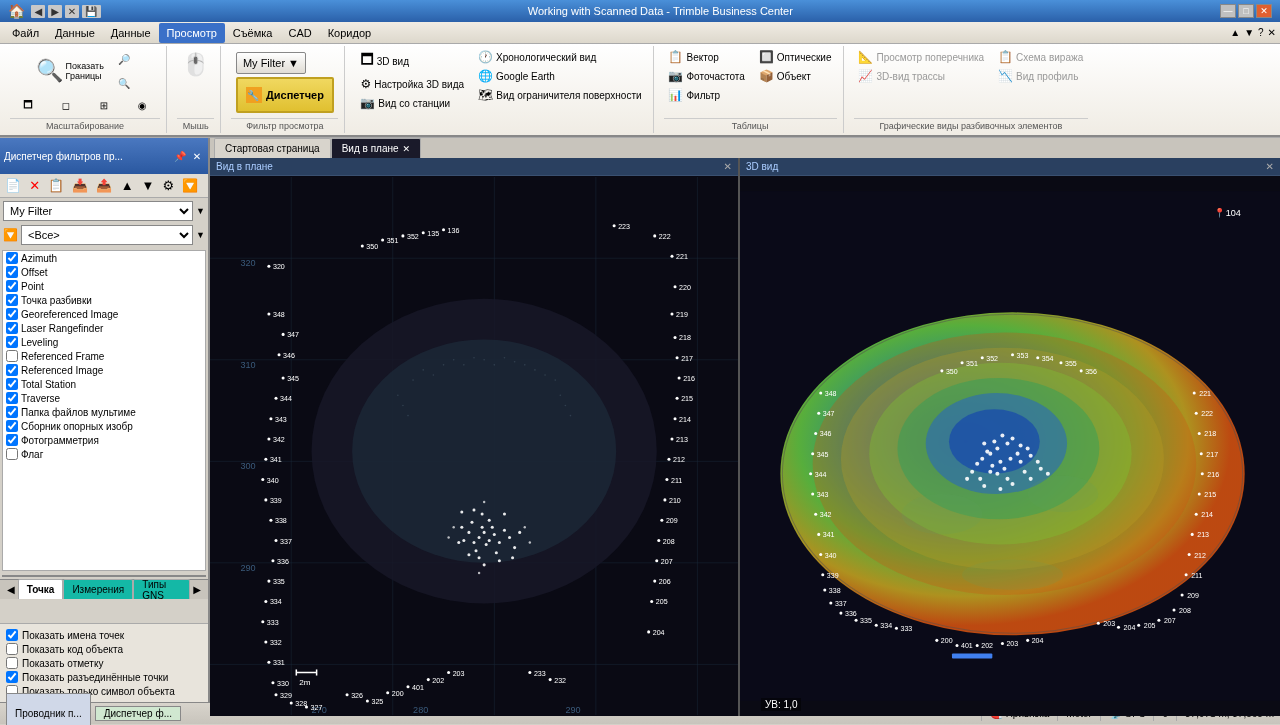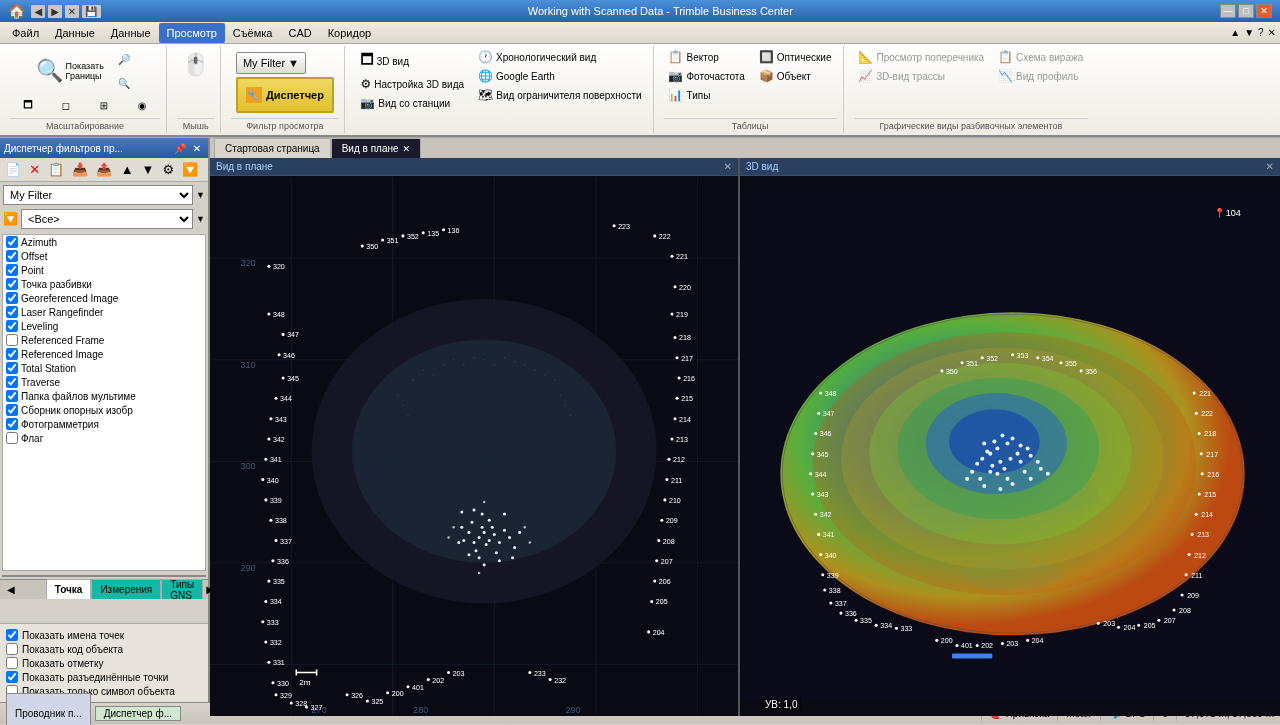--- a/index.html
+++ b/index.html
@@ -121,21 +121,21 @@
     }
 
     .panel-titlebar {
       background: linear-gradient(to bottom, #4a78c0, #2a58a0);
       color: white;
       font-size: 11px;
       padding: 2px 4px;
       display: flex;
       align-items: center;
       justify-content: space-between;
-      height: 20px;
+      height: 36px;
     }
     .panel-titlebar-btns { display: flex; gap: 2px; }
     .panel-titlebar-btn { font-size: 10px; cursor: pointer; color: white; width: 14px; height: 14px; display: flex; align-items: center; justify-content: center; }
 
     .panel-toolbar {
       background: #e0dcd4;
       border-bottom: 1px solid #aaa;
       padding: 2px;
       display: flex;
       gap: 2px;
@@ -486,21 +486,21 @@
           <div class="small-icon-btn">
             <span class="si">📋</span>
               <span>Вектор</span>
           </div>
           <div class="small-icon-btn">
             <span class="si">📷</span>
               <span>Фоточастота</span>
           </div>
           <div class="small-icon-btn">
             <span class="si">📊</span>
-              <span>Типы</span>
+              <span>Фильтр</span>
           </div>
         </div>
         <div style="display:flex;flex-direction:column;gap:1px;">
           <div class="small-icon-btn">
             <span class="si">🔲</span>
               <span>Оптические</span>
           </div>
           <div class="small-icon-btn">
             <span class="si">📦</span>
               <span>Объект</span>
@@ -637,21 +637,21 @@
       <div class="check-item">
         <input type="checkbox" style="">
           <span>Флаг</span>
       </div>
     </div>
 
     <div class="panel-divider"></div>
 
     <div class="bottom-nav">
       <span class="nav-arrow">◀</span>
-      <div class="tab-row" style="flex:1;height:100%;display:flex;align-items:flex-end;background:transparent;margin-left:28px;">
+      <div class="tab-row" style="flex:1;height:100%;display:flex;align-items:flex-end;background:transparent;">
         <div class="tab-item active">Точка</div>
         <div class="tab-item">Измерения</div>
         <div class="tab-item">Типы GNS</div>
       </div>
       <span class="nav-arrow">▶</span>
     </div>
 
     <div class="checkbox-area" style="background:#e8e4dc;padding:4px;border-top:1px solid #aaa;margin-top:24px;">
       <div class="cb-item">
         <input type="checkbox" checked="" style="">

